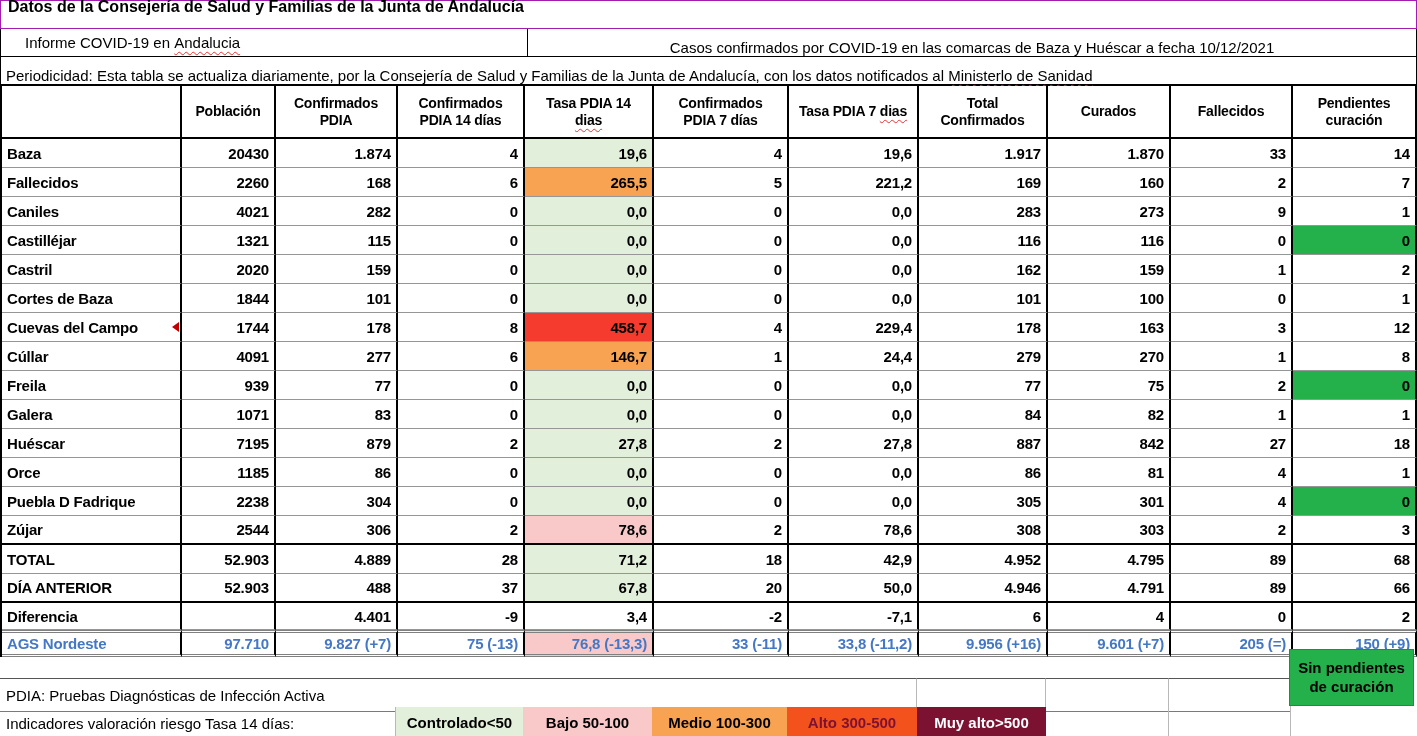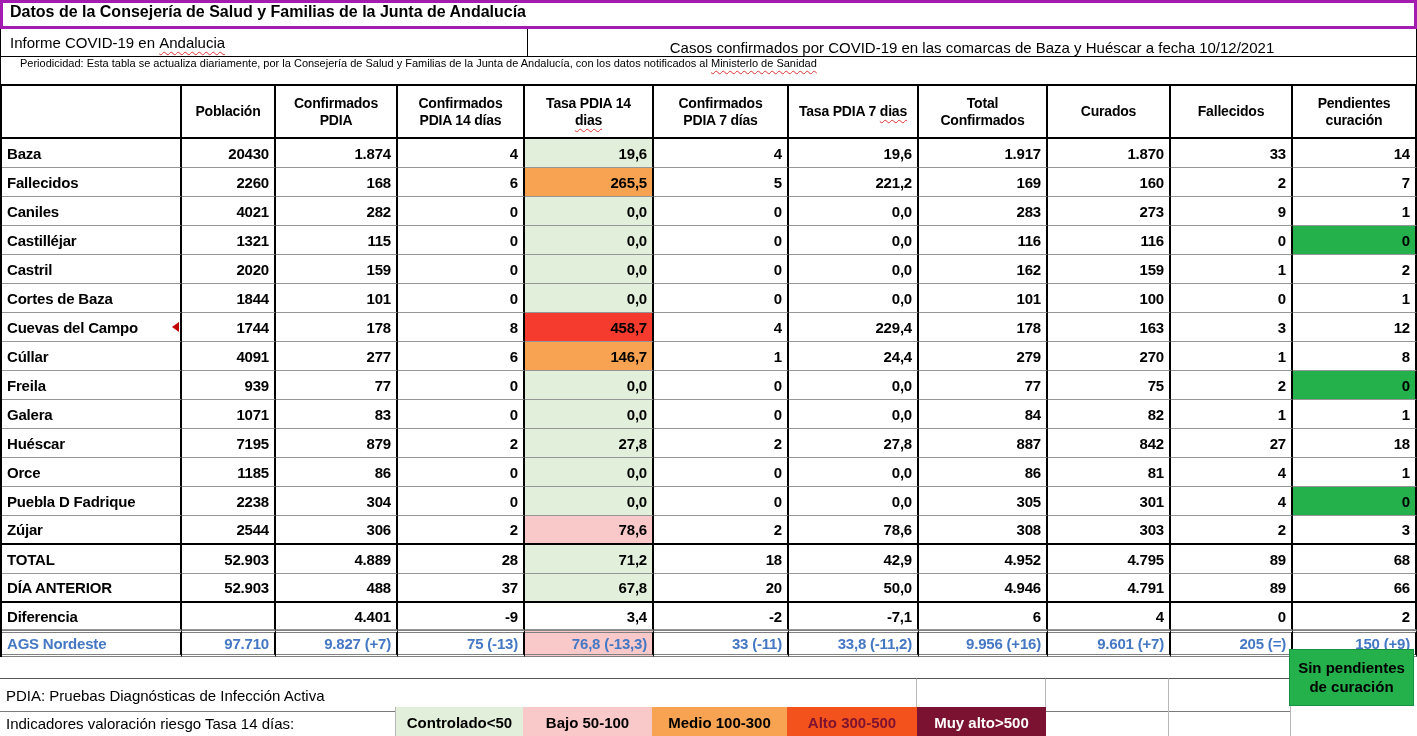--- a/index.html
+++ b/index.html
@@ -1,28 +1,28 @@
 <!DOCTYPE html>
 <html><head>
 <meta charset="utf-8">
 <style>
   html,body{margin:0;padding:0;background:#fff}
   .sheet{position:relative;width:1417px;height:736px;background:#fff;overflow:hidden;
          font-family:"Liberation Sans","DejaVu Sans",sans-serif;color:#000;}
 
   
-  .title-row{height:29px;border:3px solid #a21caf;display:flex;align-items:flex-start;
-             padding:0 7px;font-weight:700;font-size:16px;box-sizing:border-box}
+  .title-row{height:29px;border:1px solid #a21caf;display:flex;align-items:flex-end;
+             padding:12px 7px;font-weight:700;font-size:16px;box-sizing:border-box}
   .info-row{height:28px;border-left:1px solid #000;border-right:1px solid #000;
             border-bottom:1px solid #000;display:flex;font-size:15px;box-sizing:border-box}
   .info-left{width:527px;border-right:1px solid #000;display:flex;align-items:center;
-             padding:0 9px;box-sizing:border-box;white-space:pre}
+             padding:0 24px;box-sizing:border-box;white-space:pre}
   .info-right{flex:1;display:flex;align-items:flex-end;justify-content:center}
   .period-row{height:27px;border-left:1px solid #000;border-right:1px solid #000;
-              display:flex;align-items:flex-start;padding:0 19px;font-size:11px;
+              display:flex;align-items:flex-end;padding:0 5px;font-size:15px;
               box-sizing:border-box;white-space:pre}
 
   .sq{text-decoration-line:underline;text-decoration-style:wavy;
       text-decoration-color:#e23434;text-decoration-thickness:1px;text-underline-offset:3px}
 
   
   .grid{display:grid;width:1415px;
         grid-template-columns:180px 94px 122px 127px 129px 135px 130px 129px 123px 122px 124px;
         grid-template-rows:53px repeat(14,29px) 29px 29px 27px 27px;
         border-top:2px solid #000;border-left:2px solid #000}

